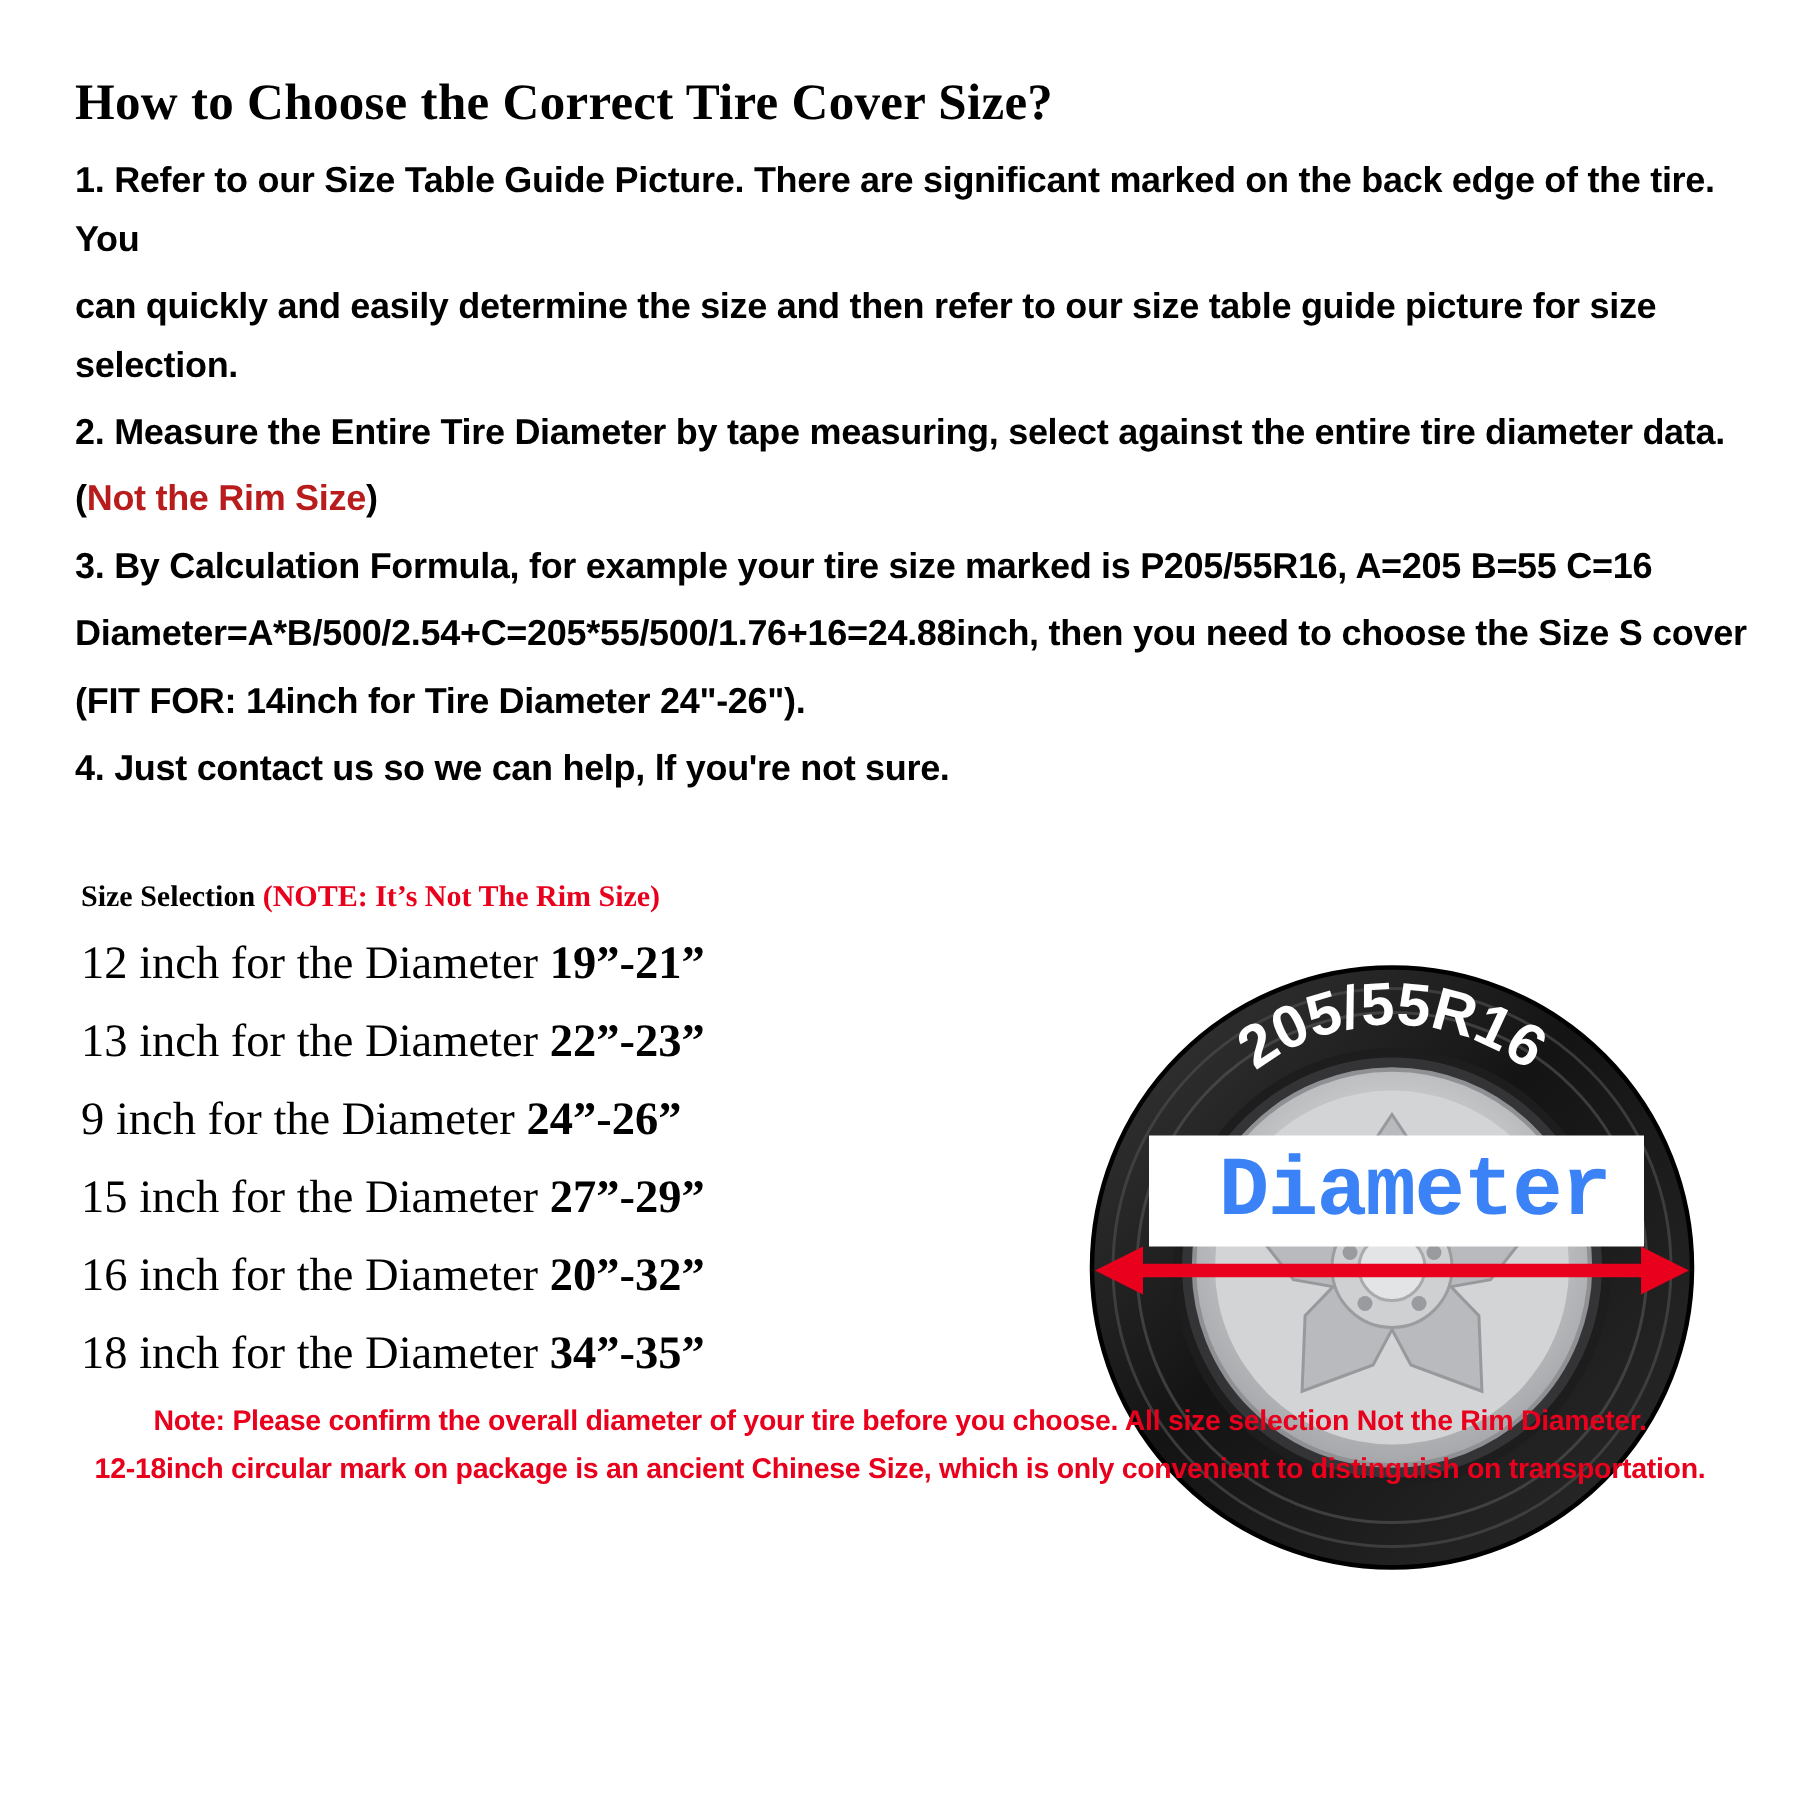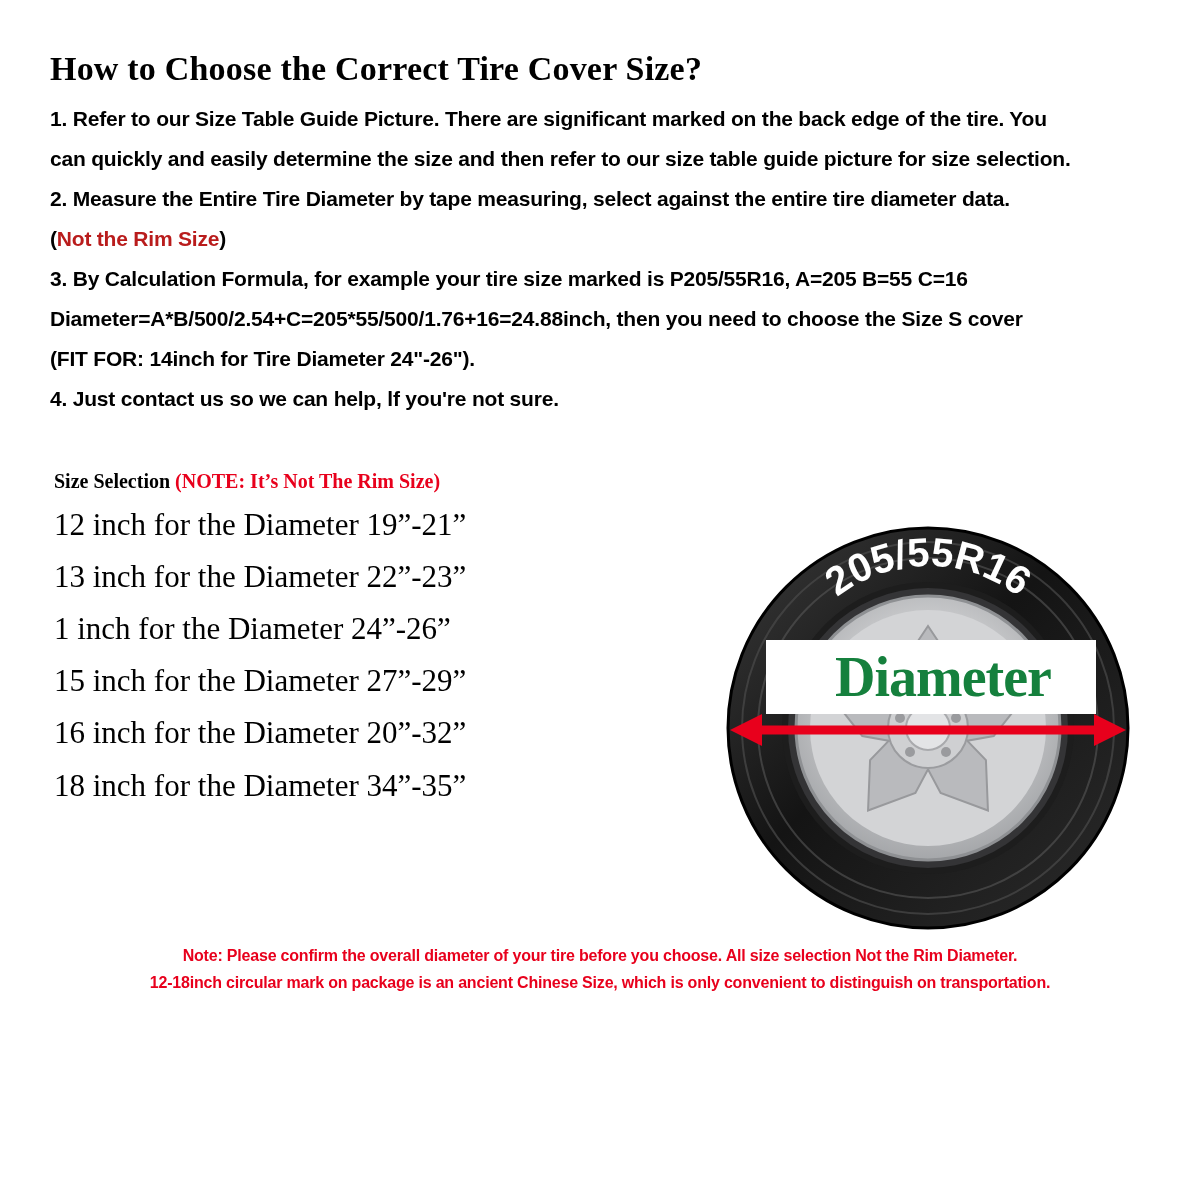--- a/index.html
+++ b/index.html
@@ -31,21 +31,21 @@
     margin: 10px 0 14px 6px;
   }
 
   
   .intro {
     margin: 0 0 0 6px;
     width: 1120px;
   }
   .intro p {
     font-family: "Liberation Sans", sans-serif;
-    font-size: 21px;
+    font-size: 24px;
     font-weight: bold;
     line-height: 1.62;
     margin: 0 0 6px 0;
     letter-spacing: -0.2px;
   }
   .red {
     color: #b91c1c;
   }
 
   
@@ -67,21 +67,21 @@
     padding: 0;
     list-style: none;
   }
   .size-list li {
     font-family: "Liberation Serif", serif;
     font-size: 31px;
     line-height: 1.68;
     white-space: nowrap;
   }
   .size-list li .bold {
-    font-weight: normal;
+    font-weight: bold;
     margin-top: 48px;
   }
 
   
   .tire-figure {
     position: absolute;
     right: 18px;
     top: 48px;
     width: 420px;
     height: 420px;
@@ -94,42 +94,42 @@
     left: 48px;
     top: 122px;
     width: 330px;
     height: 74px;
     background: #ffffff;
     display: flex;
     align-items: center;
     justify-content: center;
   }
   .diameter-label span {
-    font-family: Liberation Serif, serif;
+    font-family: Liberation Mono, monospace;
     font-weight: bold;
     font-size: 56px;
-    color: #15803d;
+    color: #3b82f6;
     letter-spacing: -1px;
     margin-left: 24px;
   }
 
   
   .footer-note {
     position: absolute;
     left: 0;
     right: 0;
     bottom: 86px;
     text-align: center;
     padding: 0 26px;
   }
   .footer-note p {
     color: #e8001c;
     font-family: "Liberation Sans", sans-serif;
     font-weight: bold;
-    font-size: 16px;
+    font-size: 19px;
     line-height: 1.72;
     margin: 0;
     letter-spacing: -0.2px;
   }
 </style>
 </head>
 <body>
 
 <div class="page">
 
@@ -151,21 +151,21 @@
   <div class="size-wrap">
 
     <div class="size-heading">
       <span>Size Selection</span>
       <span class="note">(NOTE: It’s Not The Rim Size)</span>
     </div>
 
     <ul class="size-list">
       <li><span>12 inch for the Diameter </span><span class="bold">19”-21”</span></li>
       <li><span>13 inch for the Diameter </span><span class="bold">22”-23”</span></li>
-      <li><span>1 inch for the Diameter </span><span class="bold">24”-26”</span></li>
+      <li><span>9 inch for the Diameter </span><span class="bold">24”-26”</span></li>
       <li><span>15 inch for the Diameter </span><span class="bold">27”-29”</span></li>
       <li><span>16 inch for the Diameter </span><span class="bold">20”-32”</span></li>
       <li><span>18 inch for the Diameter </span><span class="bold">34”-35”</span></li>
     </ul>
 
     <div class="tire-figure">
       <svg class="tire-svg" width="420" height="420" viewBox="0 0 420 420">
         <defs>
           <radialGradient id="rimGrad" cx="50%" cy="42%" r="62%">
             <stop offset="0%" stop-color="#e9e9ea"></stop>

